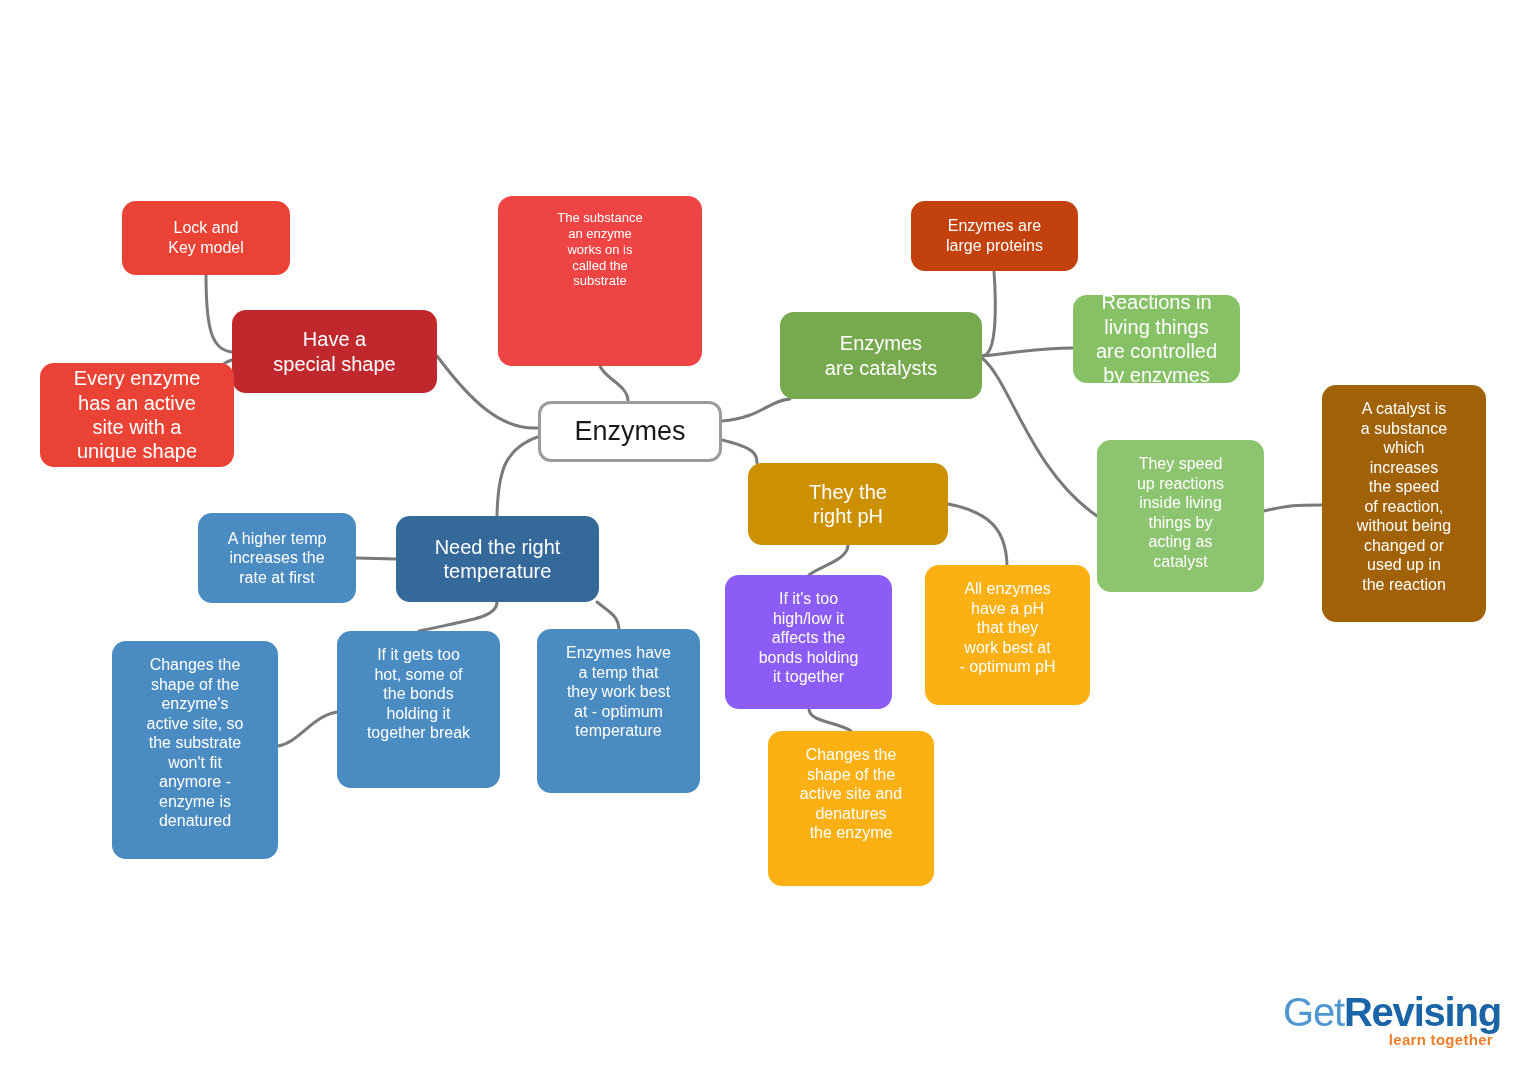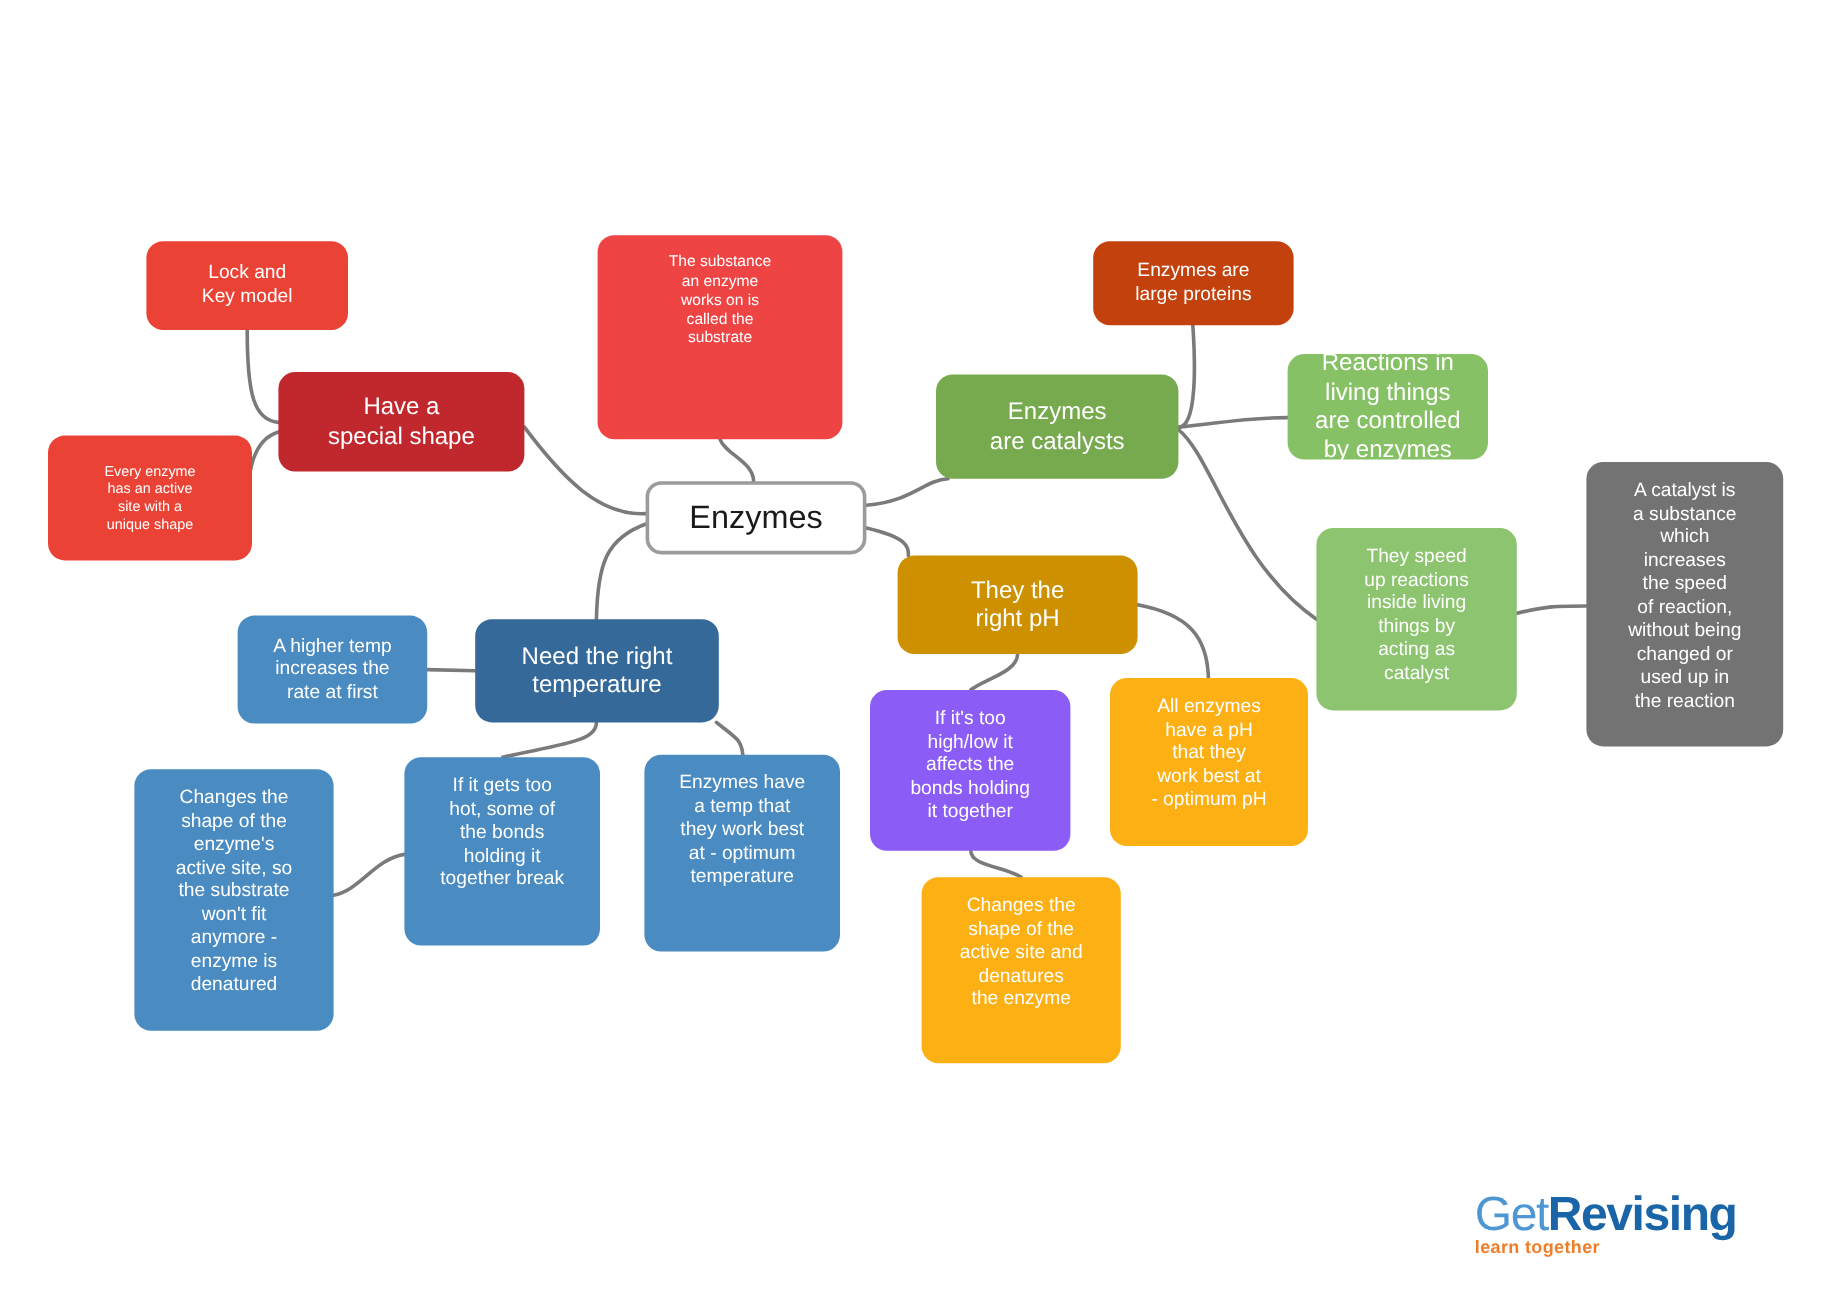--- a/index.html
+++ b/index.html
@@ -50,26 +50,26 @@
     font-size: 27px;
     z-index: 6;
   }
   
   .va-top { align-items: flex-start; padding-top: 14px; }
   .va-mid { align-items: center; }
 
   
   #logo {
     position: absolute;
-    left: 1229px;
+    left: 1283px;
     top: 992px;
     width: 210px;
     height: 58px;
     z-index: 7;
-    text-align: left;
+    text-align: right;
   }
   #logo .wordmark {
     font-size: 40px;
     font-weight: bold;
     letter-spacing: -1.2px;
     line-height: 40px;
     white-space: nowrap;
   }
   #logo .get {
     color: #4f97d2;
@@ -128,21 +128,21 @@
   </svg>
 
   <div class="node center va-mid" style="left:538px; top:401px; width:184px; height:61px;">Enzymes</div>
 
   <div class="node va-mid" style="left:232px; top:310px; width:205px; height:83px; background:#c0282d; font-size:20px;">Have a
 special shape</div>
 
   <div class="node va-mid" style="left:122px; top:201px; width:168px; height:74px; background:#ea4335; font-size:16px;text-align:center;">Lock and
 Key model</div>
 
-  <div class="node va-mid" style="left:40px; top:363px; width:170px; height:104px; background:#ea4335; font-size:12px;">Every enzyme
+  <div class="node va-mid" style="left:40px; top:363px; width:194px; height:104px; background:#ea4335; font-size:20px;">Every enzyme
 has an active
 site with a
 unique shape</div>
 
   <div class="node va-top" style="left:498px; top:196px; width:204px; height:170px; background:#ef4444; font-size:13px;text-align:center;">The substance
 an enzyme
 works on is
 called the
 substrate</div>
 
@@ -207,21 +207,21 @@
 are controlled
 by enzymes</div>
 
   <div class="node va-top" style="left:1097px; top:440px; width:167px; height:152px; background:#8cc46f; font-size:16px;">They speed
 up reactions
 inside living
 things by
 acting as
 catalyst</div>
 
-  <div class="node va-top" style="left:1322px; top:385px; width:164px; height:237px; background:#737373; font-size:16px;">A catalyst is
+  <div class="node va-top" style="left:1322px; top:385px; width:164px; height:237px; background:#a16207; font-size:16px;">A catalyst is
 a substance
 which
 increases
 the speed
 of reaction,
 without being
 changed or
 used up in
 the reaction</div>
 

